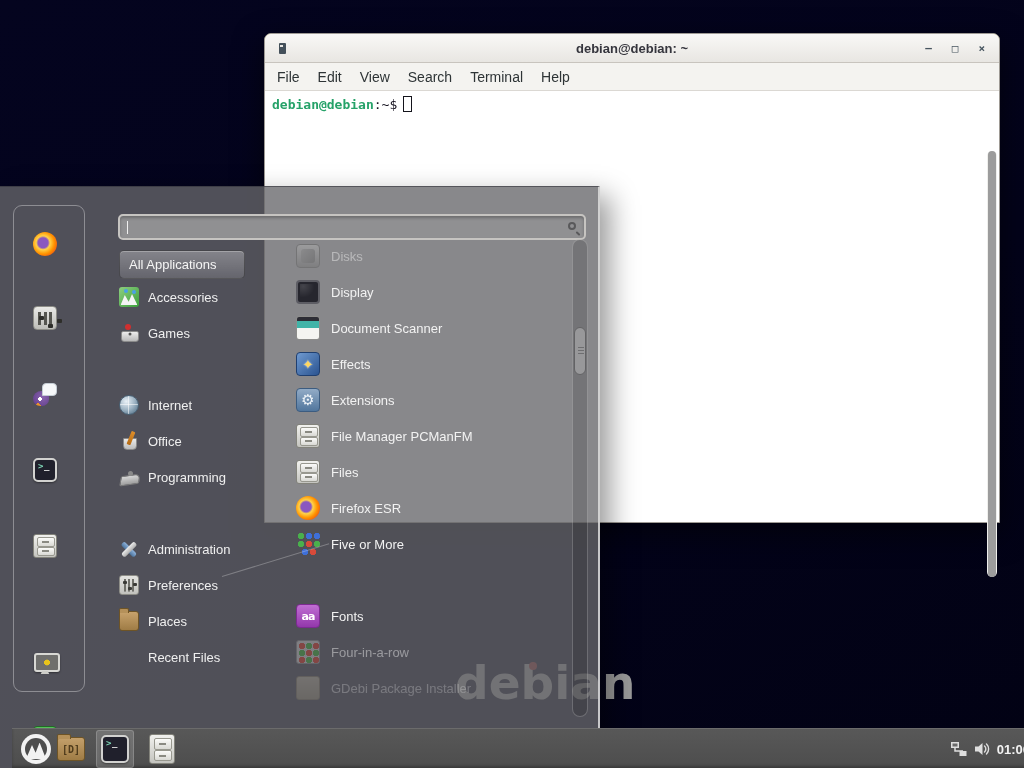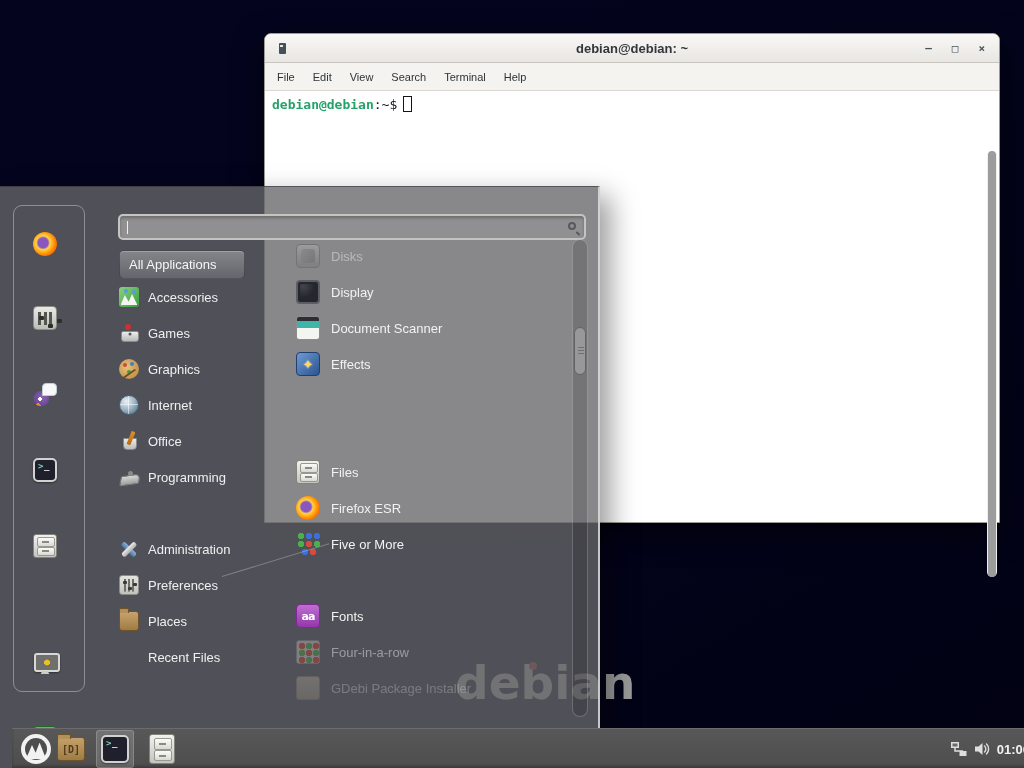--- a/index.html
+++ b/index.html
@@ -27,21 +27,21 @@
     height:2px; background:#e8e6e2; }
   .term-title { width:100%; text-align:center; font-size:13px; font-weight:bold;
     color:#35353d; }
   .term-controls { position:absolute; right:14px; top:0; height:29px; display:flex;
     gap:20px; align-items:center; }
   .term-controls span { color:#47555f; font-size:11px; font-weight:bold; line-height:1;
     cursor:default; font-family:"DejaVu Sans Mono",monospace; }
   .term-menubar { position:absolute; left:0; top:29px; right:0; height:28px;
     background:#f4f3f0; border-bottom:1px solid #dbd8d3; display:flex;
     align-items:center; padding-left:3px; }
-  .term-menubar span { font-size:11px; color:#2e3436; padding:9px 9px; }
+  .term-menubar span { font-size:14px; color:#2e3436; padding:9px 9px; }
   .term-body { position:absolute; left:0; top:57px; right:0; bottom:0;
     background:#ffffff; font-family:"DejaVu Sans Mono",monospace; font-size:13px;
     padding:5px 7px; }
   .prompt-user { color:#26a269; font-weight:bold; }
   .prompt-suffix { color:#171421; }
   .term-cursor { display:inline-block; width:9px; height:16px; border:1.5px solid #14141c;
     vertical-align:text-bottom; margin-left:6px; }
   .term-scrollbar { position:absolute; right:2px; top:60px; width:10px; height:426px;
     background:#efefec; border-radius:5px; }
   .term-scrollthumb { position:absolute; left:1px; top:0; width:8px; height:100%;
@@ -390,24 +390,20 @@
     <span>All Applications</span>
   </div>
   <div class="cat-row" style="top:96px">
     <span class="ic" data-icon="accessories-icon"></span>
     <span>Accessories</span>
     </div>
   <div class="cat-row" style="top:132px">
     <span class="ic" data-icon="games-icon"></span>
     <span>Games</span>
     </div>
-  <div class="cat-row" style="top:168px">
-    <span class="ic" data-icon="graphics-icon"></span>
-    <span>Graphics</span>
-    </div>
   <div class="cat-row" style="top:204px">
     <span class="ic" data-icon="internet-icon"></span>
     <span>Internet</span>
     </div>
   <div class="cat-row" style="top:240px">
     <span class="ic" data-icon="office-icon"></span>
     <span>Office</span>
     </div>
   <div class="cat-row" style="top:276px">
     <span class="ic" data-icon="programming-icon"></span>
@@ -437,20 +433,28 @@
     <span class="ic" data-icon="display-icon"></span>
     <span>Display</span>
     </div>
   <div class="app-row" style="top:126px" data-dim="none">
     <span class="ic" data-icon="document-scanner-icon"></span>
     <span>Document Scanner</span>
     </div>
   <div class="app-row" style="top:162px" data-dim="none">
     <span class="ic" data-icon="effects-icon"></span>
     <span>Effects</span>
+    </div>
+  <div class="app-row" style="top:198px" data-dim="none">
+    <span class="ic" data-icon="extensions-icon"></span>
+    <span>Extensions</span>
+    </div>
+  <div class="app-row" style="top:234px" data-dim="none">
+    <span class="ic" data-icon="cabinet-icon"></span>
+    <span>File Manager PCManFM</span>
     </div>
   <div class="app-row" style="top:270px" data-dim="none">
     <span class="ic" data-icon="cabinet-icon"></span>
     <span>Files</span>
     </div>
   <div class="app-row" style="top:306px" data-dim="none">
     <span class="ic" data-icon="firefox-icon"></span>
     <span>Firefox ESR</span>
     </div>
   <div class="app-row" style="top:342px" data-dim="none">

